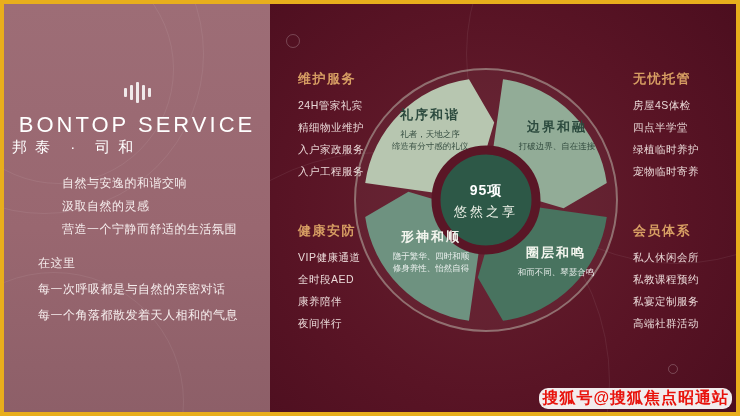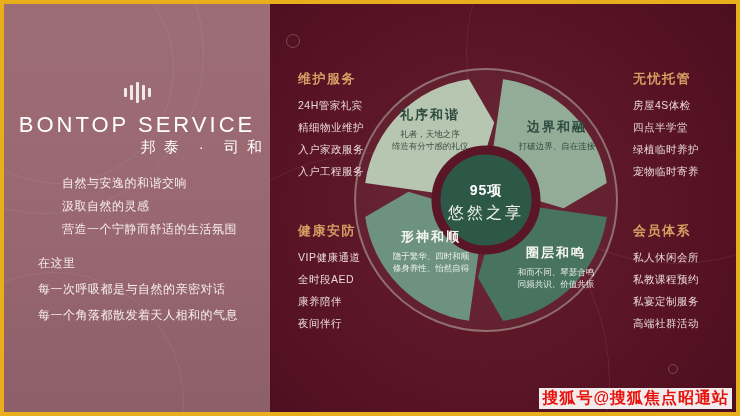--- a/index.html
+++ b/index.html
@@ -20,21 +20,21 @@
   }
   .logo{ position:absolute; top:76px; left:0; right:0;
     display:flex; gap:3px; align-items:center; justify-content:center; height:24px;}
   .logo i{ display:block; width:3px; background:rgba(255,255,255,.85); border-radius:1px;}
   .logo i:nth-child(1){height:9px}.logo i:nth-child(2){height:15px}
   .logo i:nth-child(3){height:21px}.logo i:nth-child(4){height:15px}
   .logo i:nth-child(5){height:9px}
 
   .brand-en{ position:absolute; top:108px; width:100%; text-align:center;
     color:#ffffff; font-size:22px; letter-spacing:3px; font-weight:400; white-space:nowrap;}
-  .brand-cn{ position:absolute; top:134px; width:100%; text-align:right;
+  .brand-cn{ position:absolute; top:134px; width:100%; text-align:left;
     color:#ffffff; font-size:15px; letter-spacing:8px; padding-left:8px; white-space:nowrap;}
 
   .intro{ position:absolute; left:34px; top:168px;margin-left:24px; }
   .intro div{ color:#f6eded; font-size:12px; line-height:23px; letter-spacing:.5px; white-space:nowrap;}
   .bodytext{ position:absolute; left:34px; top:246px; }
   .bodytext div{ color:#f6eded; font-size:12px; line-height:26px; letter-spacing:.5px; white-space:nowrap;}
 
   
   .right-panel{
     position:absolute; left:266px; top:0; width:466px; height:408px;
@@ -68,26 +68,26 @@
   .q-dark .qt{ color:#2c4a3e; }
   .q-dark .ql{ color:rgba(31,55,45,.85); }
   .q-light .qt{ color:#f4f6ef; }
   .q-light .ql{ color:rgba(255,255,255,.85); }
   .q-tl{ left:26px;  top:44px;  width:112px; }
   .q-tr{ left:153px; top:56px;  width:112px; }
   .q-bl{ left:28px;  top:166px; width:110px; }
   .q-br{ left:152px; top:182px; width:112px; }
   .q-center{ left:88px; top:120px; width:100px; text-align:center; }
   .q-center .c1{ color:#fff; font-size:14px; font-weight:bold; letter-spacing:1px; margin-bottom:3px;}
-  .q-center .c2{ color:#f0f3ea; font-size:16px; letter-spacing:3px; white-space:nowrap;}
+  .q-center .c2{ color:#f0f3ea; font-size:13px; letter-spacing:3px; white-space:nowrap;}
 
   
   .watermark{ position:absolute; right:4px; bottom:3px;
     background:rgba(255,255,255,.92); color:#e8130c; font-size:16px; font-weight:bold;
-    padding:0 3px; letter-spacing:1px; white-space:nowrap;}
+    padding:0 3px; letter-spacing:1px; white-space:nowrap;border-radius:9px;}
 </style>
 </head>
 <body>
 
 <div class="slide">
 
   <div class="left-panel">
     <div class="deco" style="width:230px;height:230px;left:-60px;top:-50px;"></div>
     <div class="deco" style="width:320px;height:320px;left:-120px;top:-110px;"></div>
     <div class="deco" style="width:260px;height:260px;left:-80px;bottom:-120px;"></div>
@@ -173,21 +173,20 @@
         <div class="ql">打破边界、自在连接</div>
       </div>
       <div class="quad q-light q-bl">
         <div class="qt">形神和顺</div>
         <div class="ql">隐于繁华、四时和顺</div>
         <div class="ql">修身养性、怡然自得</div>
       </div>
       <div class="quad q-light q-br">
         <div class="qt">圈层和鸣</div>
         <div class="ql">和而不同、琴瑟合鸣</div>
-        <div class="ql">同频共识、价值共振</div>
       </div>
       <div class="quad q-center">
         <div class="c1">95项</div>
         <div class="c2">悠然之享</div>
       </div>
     </div>
   </div>
 
   <div class="watermark">搜狐号@搜狐焦点昭通站</div>
 </div>

